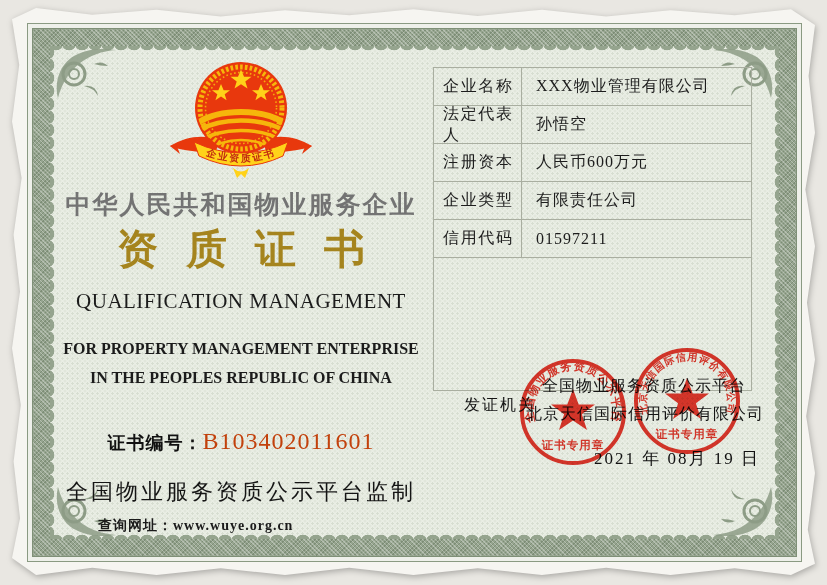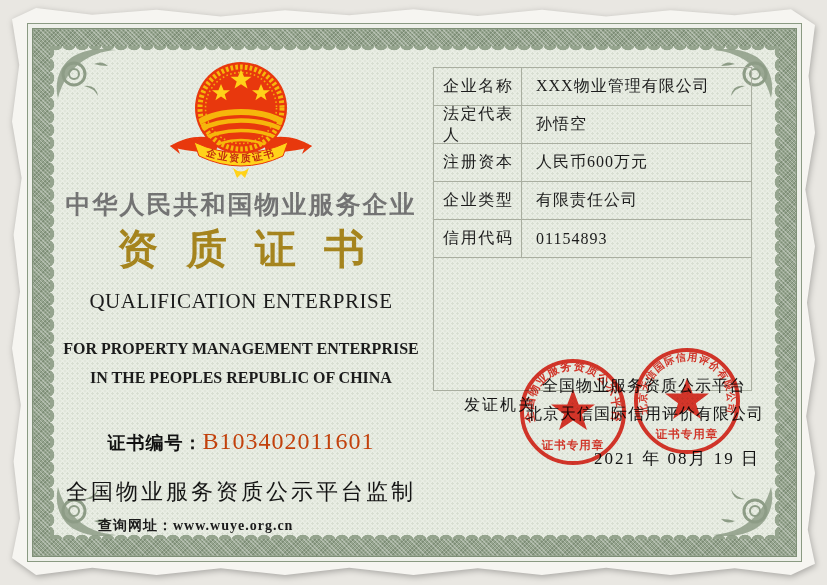--- a/index.html
+++ b/index.html
@@ -142,21 +142,21 @@
 
     <path d="M34,92 Q81,114 128,92 L123,106 Q81,126 39,106 Z" fill="#ffd219" stroke="#e8380d" stroke-width="1"></path>
     <text font-size="10" font-weight="bold" fill="#c22a12" letter-spacing="2">
       <textPath href="#ribArc" startOffset="50%" text-anchor="middle">企业资质证书</textPath>
     </text>
     <path d="M73,118 Q81,125 89,118 L85,128 L81,124 L77,128 Z" fill="#ffd219"></path>
   </svg>
 
   <div class="titleCn">中华人民共和国物业服务企业</div>
   <div class="titleGold"><span>资质证书</span></div>
-  <div class="titleEn">QUALIFICATION ENTERPRISE</div>
+  <div class="titleEn">QUALIFICATION MANAGEMENT</div>
   <div class="subEn" style="top:340px;">FOR PROPERTY MANAGEMENT ENTERPRISE</div>
   <div class="subEn" style="top:369px;">IN THE PEOPLES REPUBLIC OF CHINA</div>
   <div class="certNo">
     <span class="lbl">证书编号：</span><span class="val">B103402011601</span>
   </div>
   <div class="supervisor">全国物业服务资质公示平台监制</div>
   <div class="query">
     <span>查询网址：</span><span>www.wuye.org.cn</span>
   </div>
 
@@ -182,21 +182,21 @@
     <div class="row">
       <div class="fLabel">
           <span>企业类型</span>
         </div>
       <div class="fValue">有限责任公司</div>
     </div>
     <div class="row">
       <div class="fLabel">
           <span>信用代码</span>
         </div>
-      <div class="fValue">01154893</div>
+      <div class="fValue">01597211</div>
     </div>
 
     <div class="issuerLabel">发证机关</div>
     <div class="issuerL1">全国物业服务资质公示平台</div>
     <div class="issuerL2">北京天信国际信用评价有限公司</div>
     <div class="dateLine">2021 年  08月 19 日</div>
 
     <svg class="stamp s1" width="112" height="112" viewBox="0 0 112 112">
       <defs>
           <path id="arcL" d="M20.6,72.5 A40,40 0 1 1 91.4,72.5"></path>

